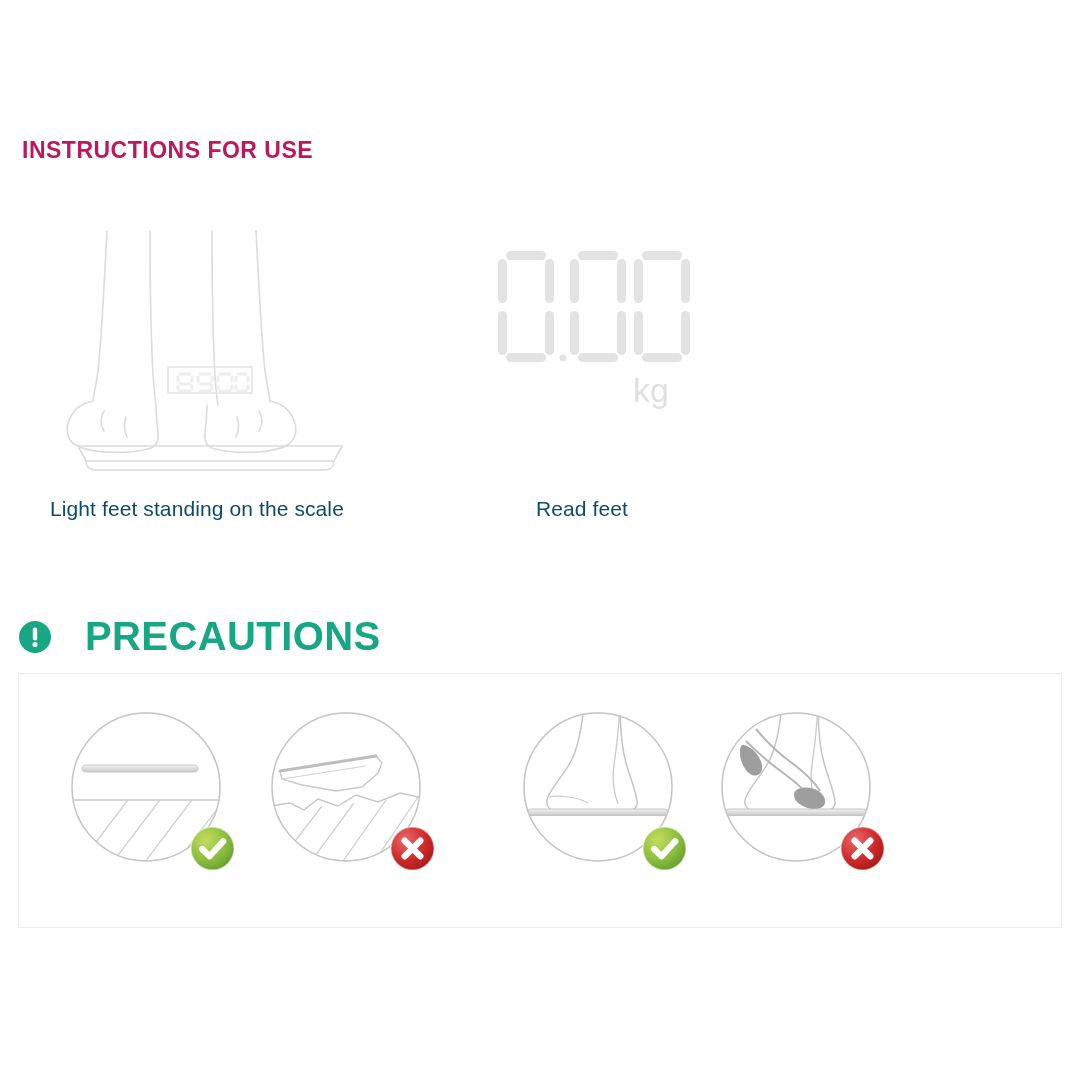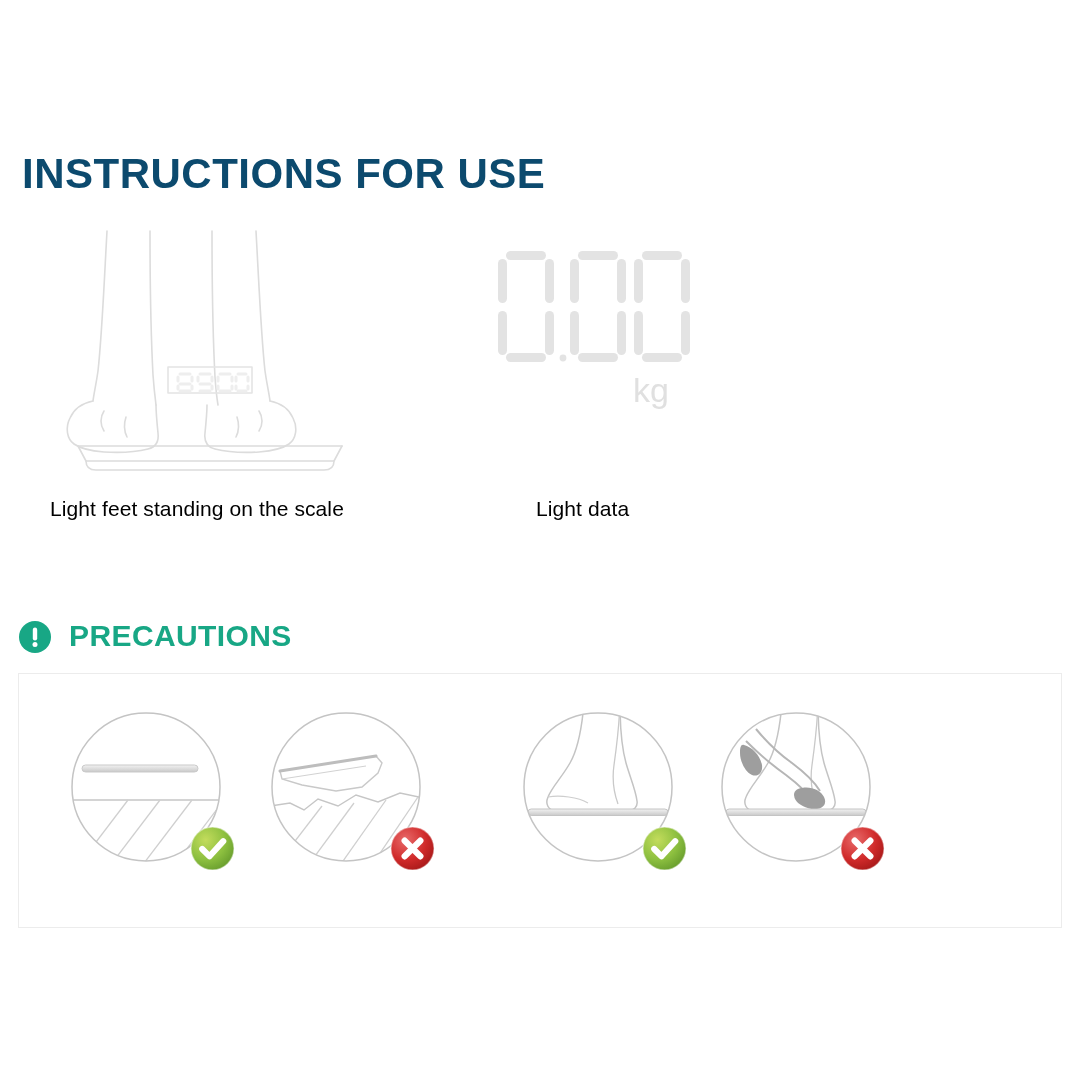--- a/index.html
+++ b/index.html
@@ -20,22 +20,22 @@
   
   .section-heading {
     position: absolute;
     font-weight: bold;
     letter-spacing: 0.5px;
     white-space: nowrap;
   }
   #instructions-heading {
     left: 22px;
     top: 122px;
-    font-size: 42px;
-    color: #0c4a6e;
+    font-size: 23px;
+    color: #be185d;
   }
 
   
   #instruction-steps {
     position: absolute;
     left: 0;
     top: 225px;
     width: 1080px;
     height: 320px;
   }
@@ -43,21 +43,21 @@
     position: absolute;
     top: 0;
   }
   .step-figure {
     position: relative;
     text-align: center;
   }
   .step-caption {
     position: absolute;
     font-size: 21px;
-    color: #000000;
+    color: #0c4a6e;
     white-space: nowrap;
     letter-spacing: 0.1px;
   }
 
   
   #step-feet { left: 60px; }
   #feet-art { width: 300px; height: 250px; }
   #caption-feet { left: -10px; top: 272px; }
 
   
@@ -74,22 +74,22 @@
     display: flex;
     align-items: center;
   }
   #warn-icon {
     width: 34px;
     height: 34px;
     display: block;
   }
   #precautions-heading {
     position: static;
-    margin-left: 17px;
-    font-size: 30px;
+    margin-left: 33px;
+    font-size: 40px;
     font-weight: bold;
     color: #18a785;
     letter-spacing: 0.4px;
     line-height: 1;
     padding-bottom: 2px;
   }
 
   
   #precautions-panel {
     position: absolute;
@@ -212,21 +212,21 @@
           <rect x="172" y="26" width="40" height="9" rx="4.5"></rect>
           <rect x="164" y="34" width="9" height="44" rx="4.5"></rect>
           <rect x="211" y="34" width="9" height="44" rx="4.5"></rect>
           <rect x="164" y="86" width="9" height="44" rx="4.5"></rect>
           <rect x="211" y="86" width="9" height="44" rx="4.5"></rect>
           <rect x="172" y="128" width="40" height="9" rx="4.5"></rect>
         </g>
         <text x="163" y="177" font-family="Liberation Sans, sans-serif" font-size="34" fill="#e0e0e0">kg</text>
       </svg>
     </div>
-    <div class="step-caption" id="caption-read">Light data</div>
+    <div class="step-caption" id="caption-read">Read feet</div>
   </div>
 
 </div>
 
 <div id="precautions-heading-row">
   <svg id="warn-icon" viewBox="0 0 34 34">
     <circle cx="17" cy="17" r="16" fill="#18a785"></circle>
     <rect x="14.8" y="7.5" width="4.4" height="13" rx="2.2" fill="#ffffff"></rect>
     <circle cx="17" cy="24.6" r="2.5" fill="#ffffff"></circle>
   </svg>

